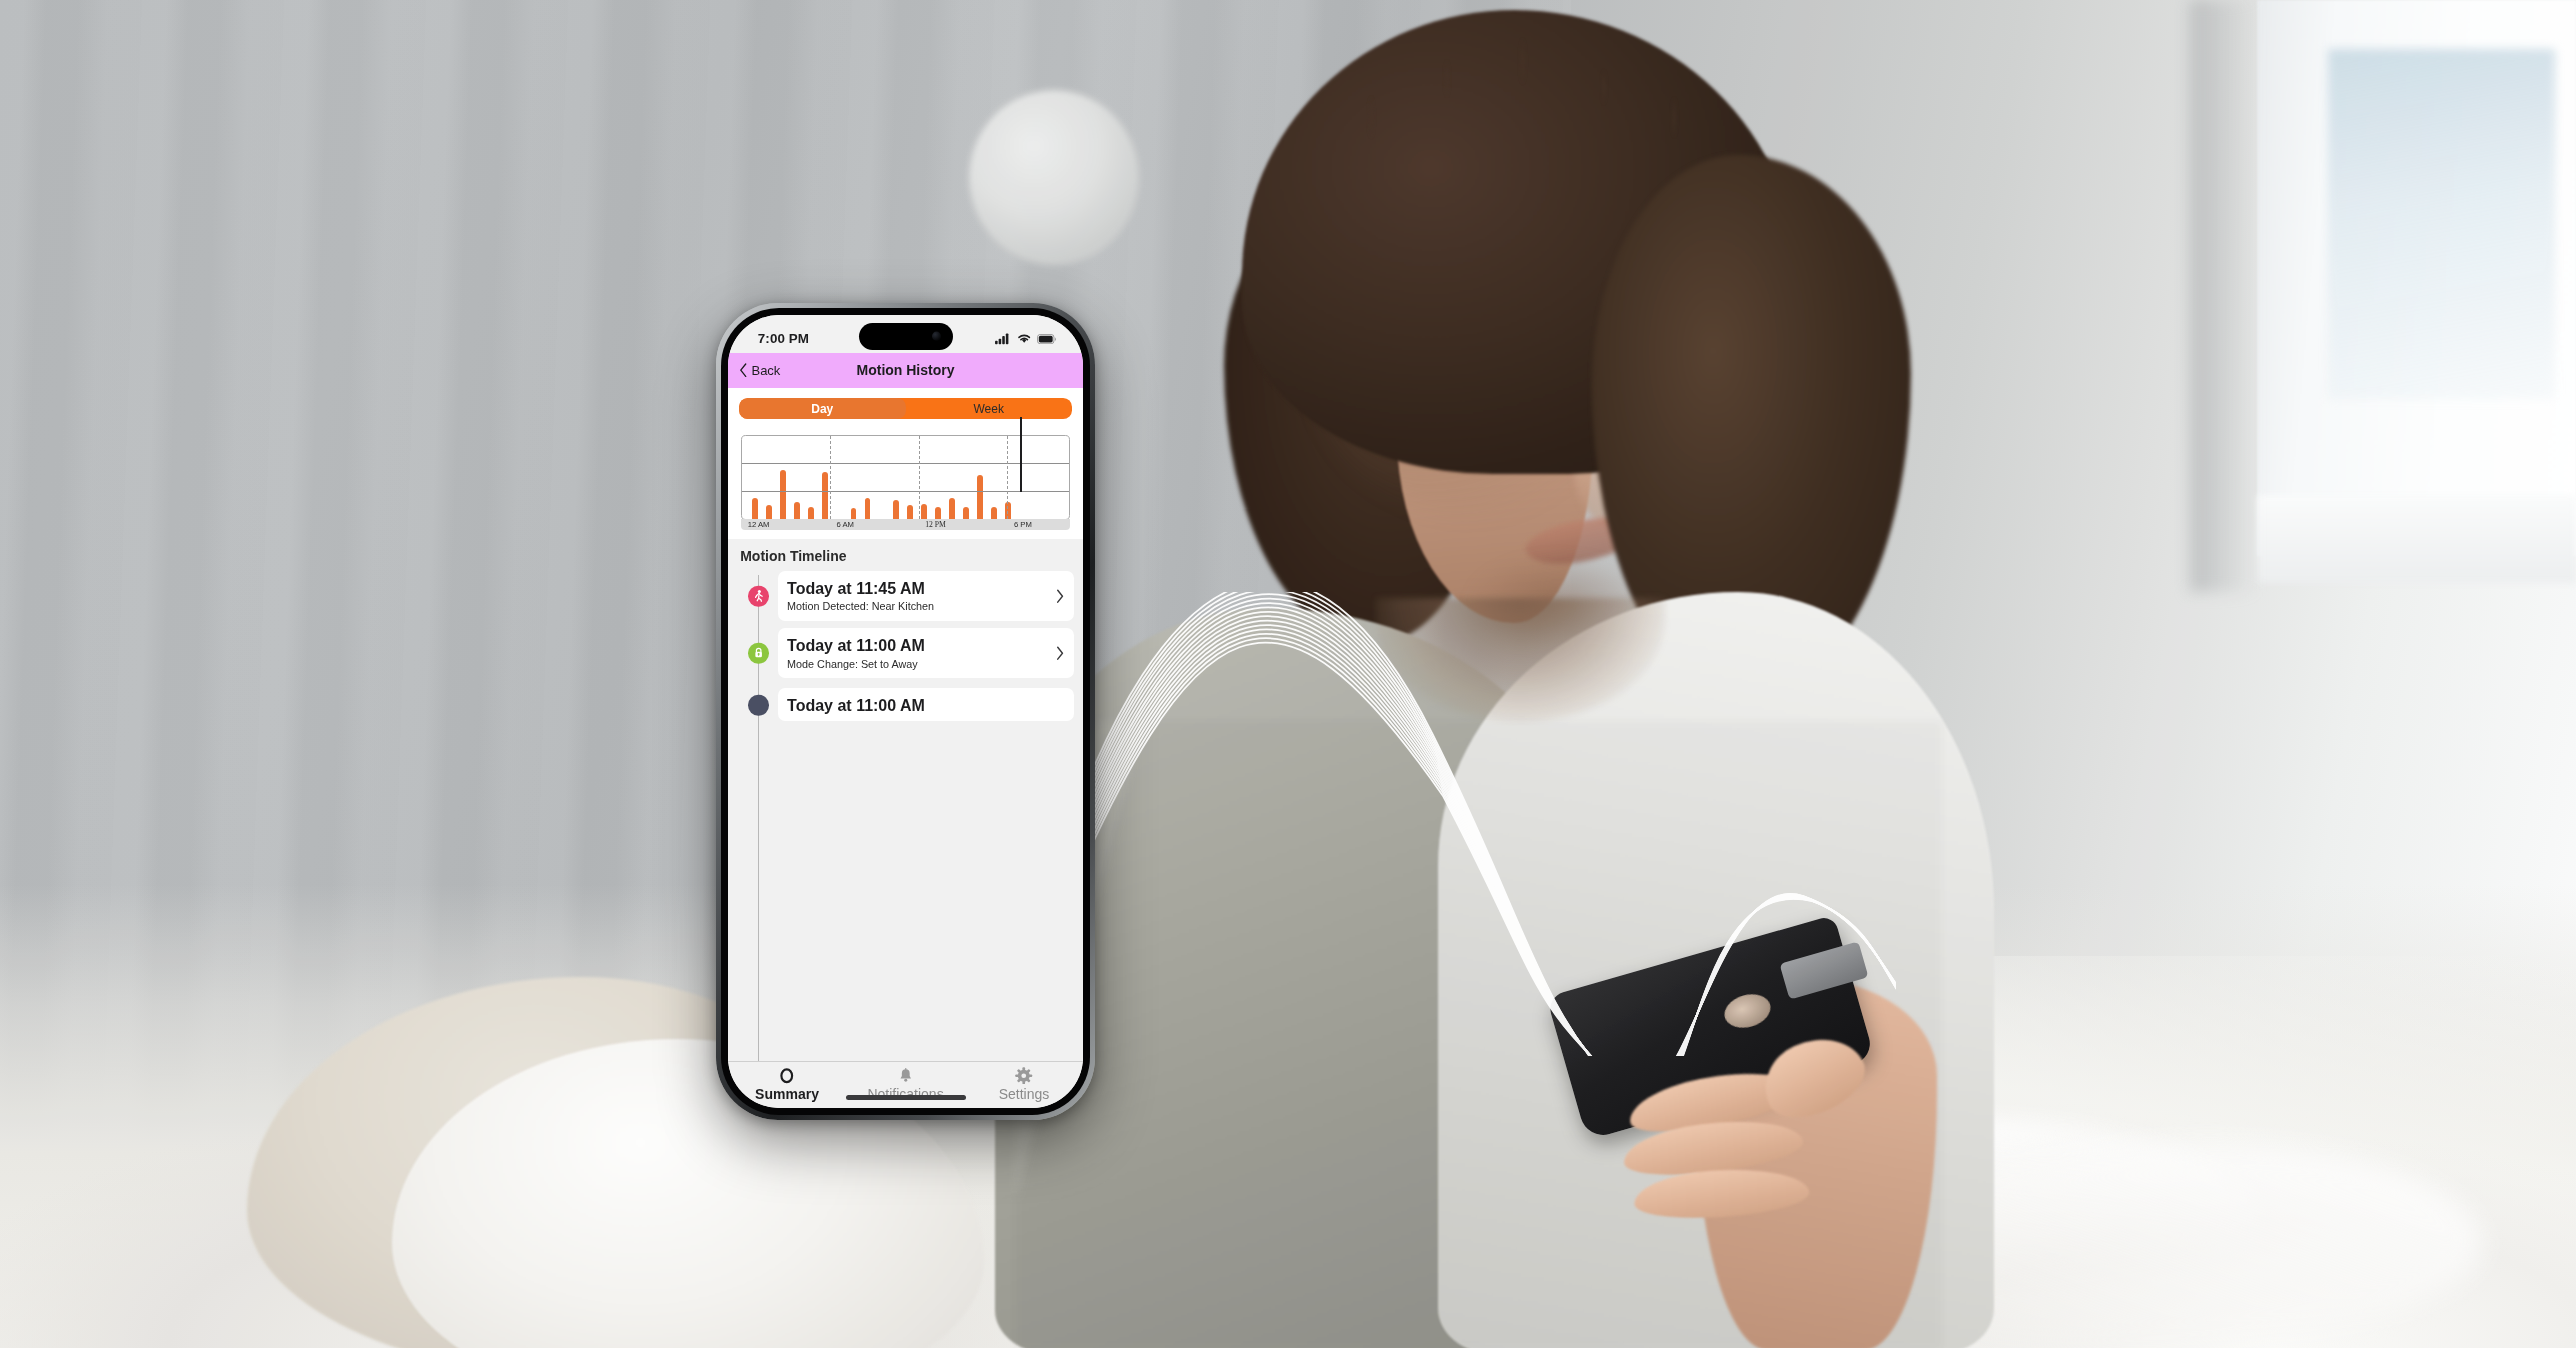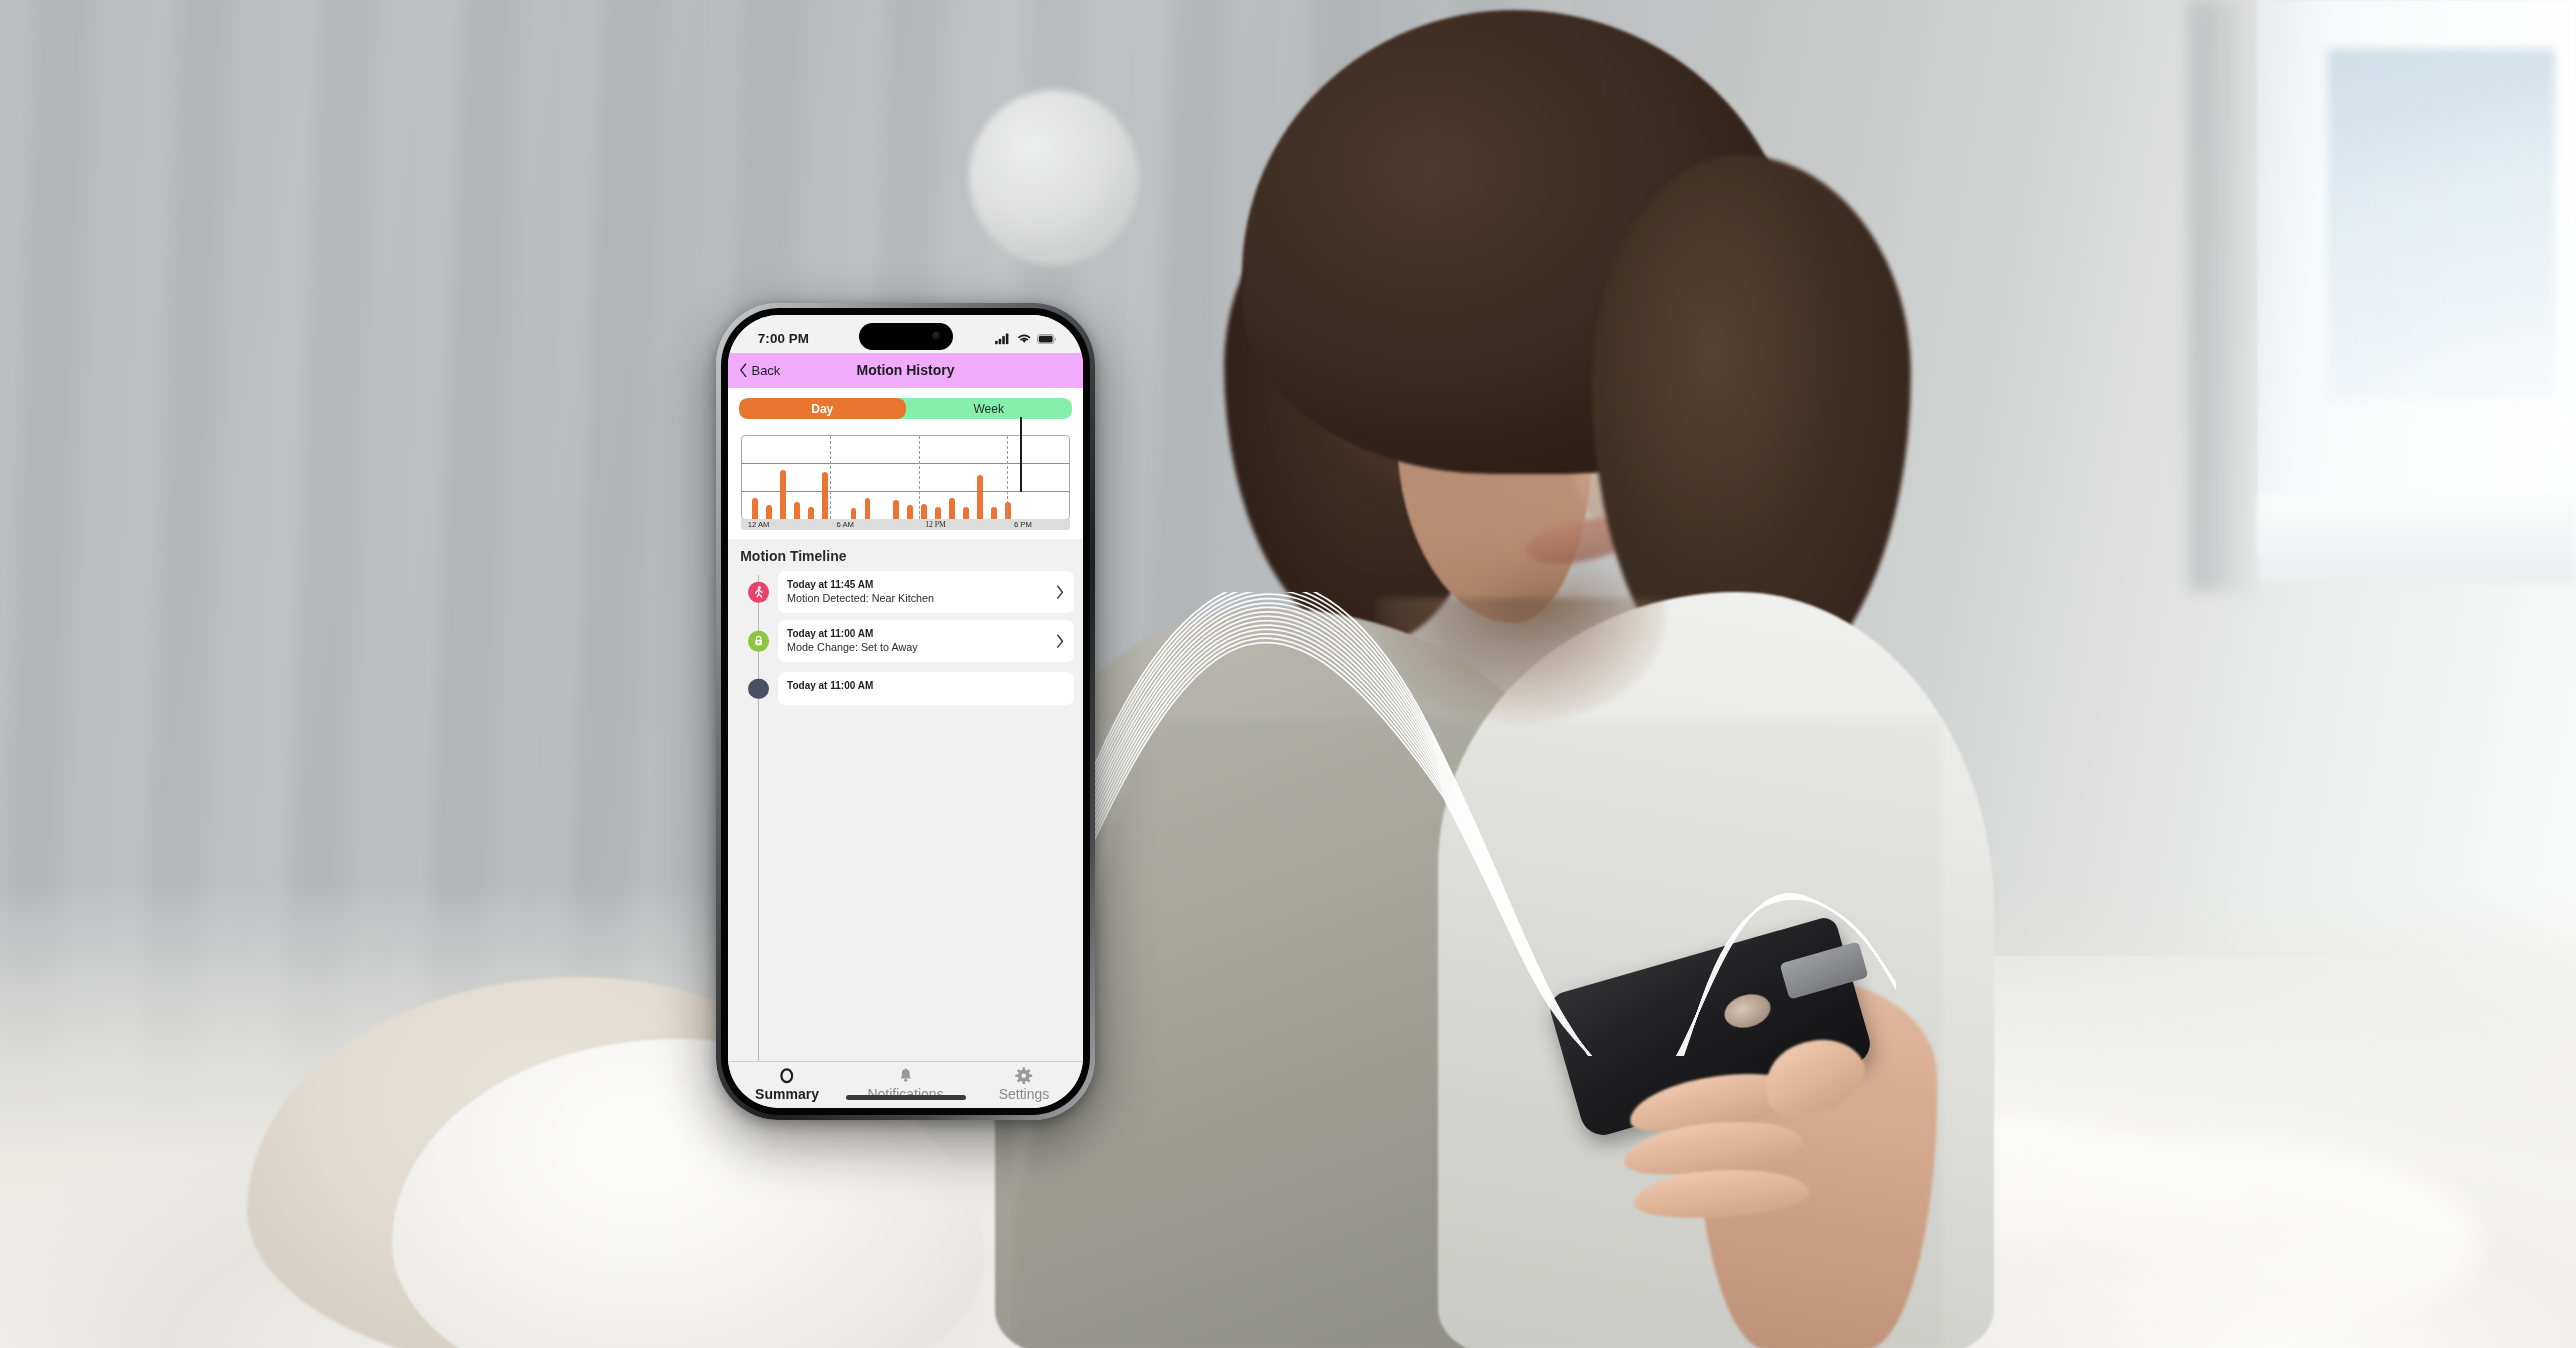--- a/index.html
+++ b/index.html
@@ -322,21 +322,21 @@
     position:absolute; left:0; right:0; text-align:center;
     font-size:14px; font-weight:700; color:#1d1d1f; pointer-events:none;
   }
 
   
   .content { flex:1; overflow:hidden; background:#ffffff; display:flex; flex-direction:column; }
 
   .chart-card { background:#fff; padding:10.3px 11.3px 8.2px; flex:none; }
 
   .segctl {
-    display:flex; background:#86efac; border-radius:8.8px;
+    display:flex; background:#f97316; border-radius:8.8px;
     height:21px; overflow:hidden; margin-bottom:10.3px;
   }
   .seg {
     flex:1; display:flex; align-items:center; justify-content:center;
     font-size:12px; color:#2b2b2b; cursor:pointer; border-radius:8.8px;
   }
   .seg.active { background:#e8762f; color:#fff; font-weight:700; }
 
   .statbox-row { display:flex; justify-content:flex-end; position:relative; }
   .statbox {
@@ -393,21 +393,21 @@
   .ev-dot {
     position:absolute; left:20.6px; top:50%; transform:translateY(-50%);
     width:20.6px; height:20.6px; border-radius:50%;
     display:flex; align-items:center; justify-content:center; z-index:2;
   }
   .ev-card {
     margin-left:50px; flex:1; background:#fff; border-radius:7.2px;
     padding:6.7px 9.3px 7.2px; display:flex; align-items:center; justify-content:space-between;
     min-height:39px;
   }
-  .ev-time { font-size:10px; font-weight:700; color:#1d1d1f; line-height:1.35; }
+  .ev-time { font-size:16px; font-weight:700; color:#1d1d1f; line-height:1.35; }
   .ev-desc { font-size:10.8px; color:#2b2b2b; line-height:1.35; }
   .ev-chev { flex:none; margin-left:7.2px; }
 
   
   .tabbar {
     flex:none; height:47px; background:#f1f1f1;
     border-top:0.7px solid #cfcfcf;
     display:flex; align-items:flex-start; padding-top:4.6px;
   }
   .tab { flex:1; display:flex; flex-direction:column; align-items:center; gap:2.1px; cursor:pointer; }

